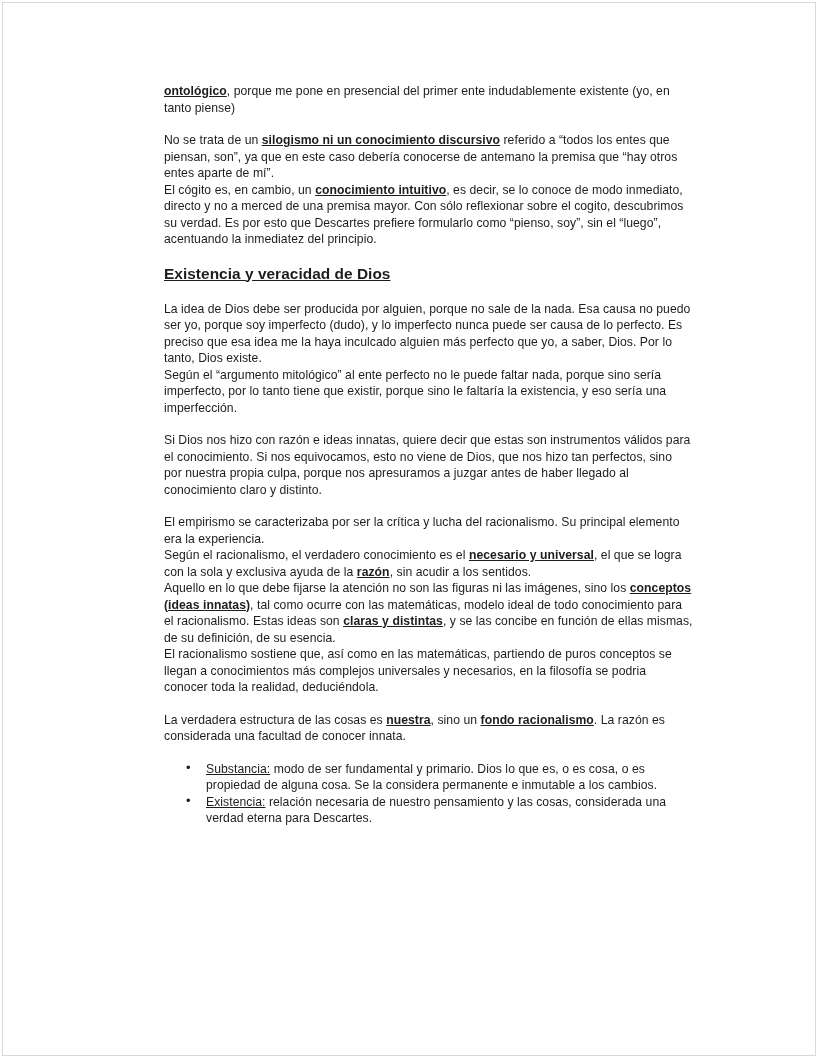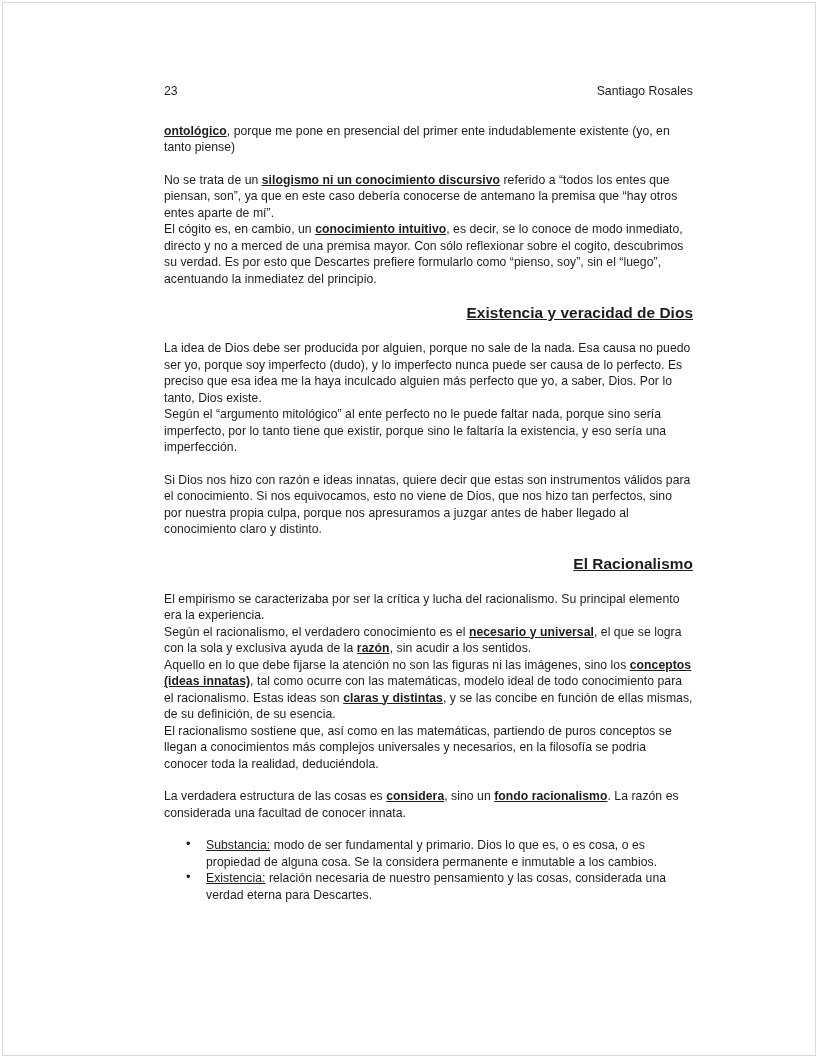--- a/index.html
+++ b/index.html
@@ -28,47 +28,41 @@
   }
   .header{
     display:flex;justify-content:space-between;align-items:baseline;
     margin-bottom:23px;
   }
   p.para{margin:0 0 16px 0;}
   h2.heading{
     font-size:15.4px;line-height:19px;font-weight:bold;
     text-decoration:underline;
     margin:0 0 18px 0;
-    text-align:right;
   }
   .b{font-weight:bold;text-decoration:underline;}
   .u{text-decoration:underline;}
   ul.bullets{list-style:none;margin:0 0 16px 0;padding:0;}
   ul.bullets li{position:relative;padding-left:42px;}
   ul.bullets li .marker{
     position:absolute;left:22px;top:-1px;font-size:13px;
   }
 </style>
 </head>
 <body>
 
 <div class="page">
   <div class="content">
-    <div class="header">
-      <span>23</span>
-      <span>Santiago Rosales</span>
-    </div>
     <main id="doc-body">
         <p class="para"><span class="b">ontológico</span><span>, porque me pone en presencial del primer ente indudablemente existente (yo, en tanto piense)</span></p>
         <p class="para"><span>No se trata de un </span><span class="b">silogismo ni un conocimiento discursivo</span><span> referido a “todos los entes que piensan, son”, ya que en este caso debería conocerse de antemano la premisa que “hay otros entes aparte de mí”.</span><br><span>El cógito es, en cambio, un </span><span class="b">conocimiento intuitivo</span><span>, es decir, se lo conoce de modo inmediato, directo y no a merced de una premisa mayor. Con sólo reflexionar sobre el cogito, descubrimos su verdad. Es por esto que Descartes prefiere formularlo como “pienso, soy”, sin el “luego”, acentuando la inmediatez del principio.</span></p>
         <h2 class="heading">Existencia y veracidad de Dios</h2>
         <p class="para"><span>La idea de Dios debe ser producida por alguien, porque no sale de la nada. Esa causa no puedo ser yo, porque soy imperfecto (dudo), y lo imperfecto nunca puede ser causa de lo perfecto. Es preciso que esa idea me la haya inculcado alguien más perfecto que yo, a saber, Dios. Por lo tanto, Dios existe.</span><br><span>Según el “argumento mitológico” al ente perfecto no le puede faltar nada, porque sino sería imperfecto, por lo tanto tiene que existir, porque sino le faltaría la existencia, y eso sería una imperfección.</span></p>
         <p class="para"><span>Si Dios nos hizo con razón e ideas innatas, quiere decir que estas son instrumentos válidos para el conocimiento. Si nos equivocamos, esto no viene de Dios, que nos hizo tan perfectos, sino por nuestra propia culpa, porque nos apresuramos a juzgar antes de haber llegado al conocimiento claro y distinto.</span></p>
-        <h2 class="heading">El Racionalismo</h2>
         <p class="para"><span>El empirismo se caracterizaba por ser la crítica y lucha del racionalismo. Su principal elemento era la experiencia.</span><br><span>Según el racionalismo, el verdadero conocimiento es el </span><span class="b">necesario y universal</span><span>, el que se logra con la sola y exclusiva ayuda de la </span><span class="b">razón</span><span>, sin acudir a los sentidos.</span><br><span>Aquello en lo que debe fijarse la atención no son las figuras ni las imágenes, sino los </span><span class="b">conceptos (ideas innatas)</span><span>, tal como ocurre con las matemáticas, modelo ideal de todo conocimiento para el racionalismo. Estas ideas son </span><span class="b">claras y distintas</span><span>, y se las concibe en función de ellas mismas, de su definición, de su esencia.</span><br><span>El racionalismo sostiene que, así como en las matemáticas, partiendo de puros conceptos se llegan a conocimientos más complejos universales y necesarios, en la filosofía se podria conocer toda la realidad, deduciéndola.</span></p>
-        <p class="para"><span>La verdadera estructura de las cosas es </span><span class="b">considera</span><span>, sino un </span><span class="b">fondo racionalismo</span><span>. La razón es considerada una facultad de conocer innata.</span><br></p>
+        <p class="para"><span>La verdadera estructura de las cosas es </span><span class="b">nuestra</span><span>, sino un </span><span class="b">fondo racionalismo</span><span>. La razón es considerada una facultad de conocer innata.</span><br></p>
         <ul class="bullets">
           <li><span class="marker">•</span><span class="u">Substancia:</span><span> modo de ser fundamental y primario. Dios lo que es, o es cosa, o es propiedad de alguna cosa. Se la considera permanente e inmutable a los cambios.</span></li>
           <li><span class="marker">•</span><span class="u">Existencia:</span><span> relación necesaria de nuestro pensamiento y las cosas, considerada una verdad eterna para Descartes.</span></li>
         </ul>
       </main>
   </div>
 </div>
 
 </body></html>

